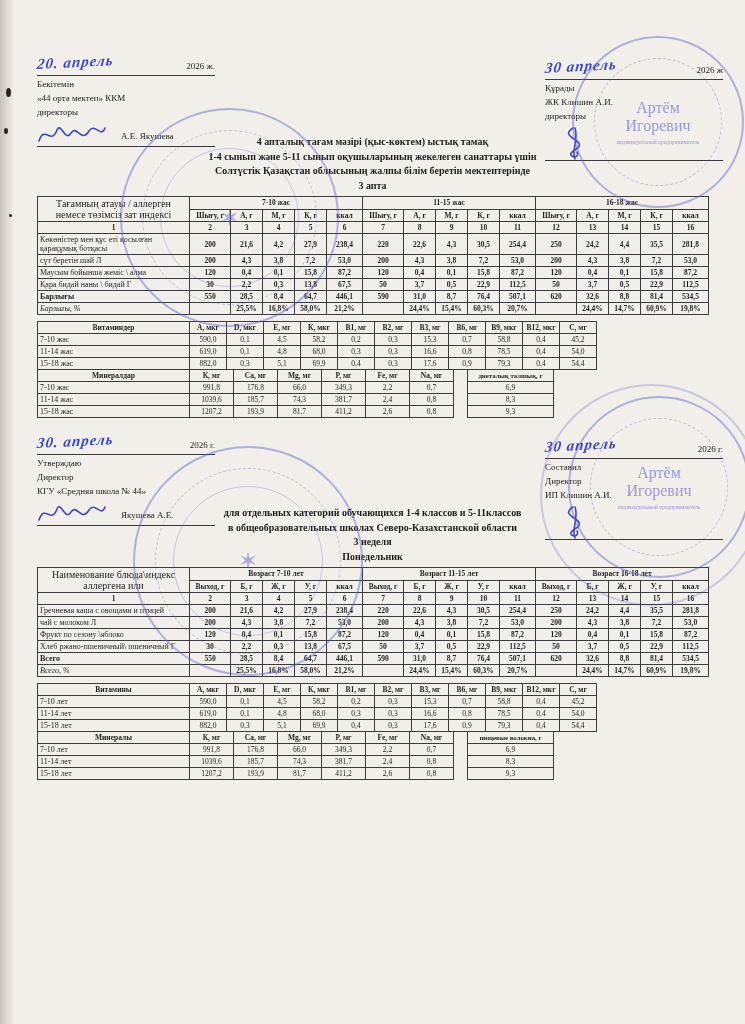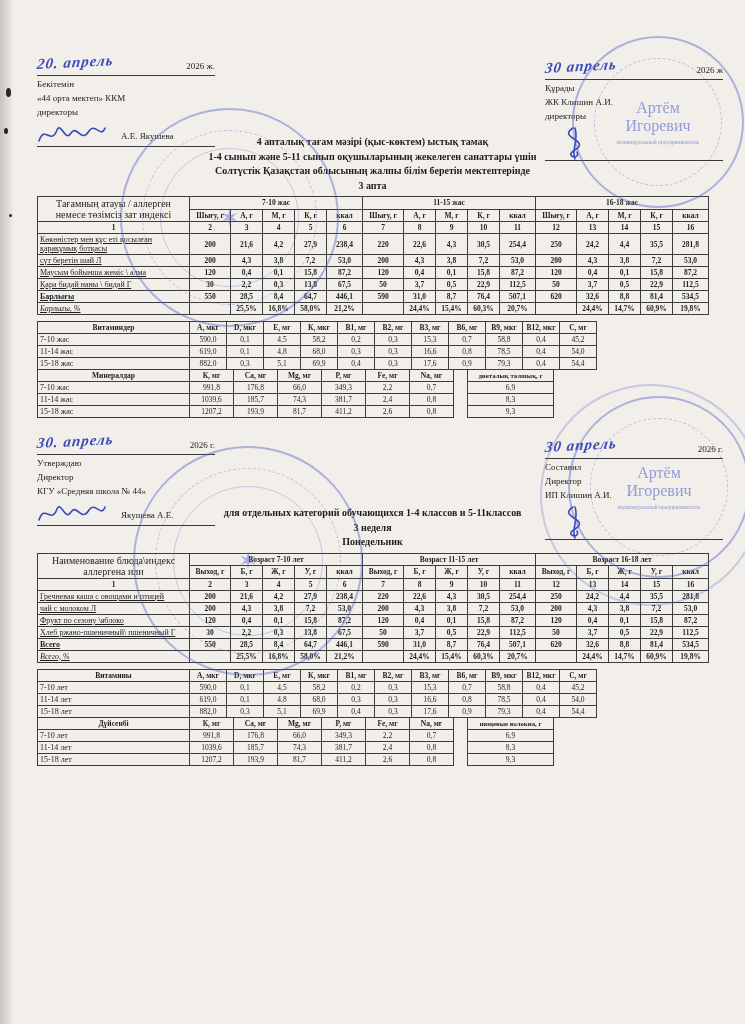--- a/index.html
+++ b/index.html
@@ -43,21 +43,21 @@
   .stamp-ru-right-outer{left:540px;top:384px;width:218px;height:218px;border-color:rgba(75,92,200,.25);}
 
   .title{ text-align:center;font-weight:bold;font-size:10px;line-height:1.45;color:#1c1c1c;}
   .title div{white-space:nowrap;}
 
   table{border-collapse:collapse;table-layout:fixed;margin-left:37px;}
   th,td{border:1px solid #3c3c3c;padding:1px 2px;font-size:7.5px;overflow:hidden;}
   th{font-weight:bold;text-align:center;}
   .main-tbl{width:672px;margin-top:3px;}
   .main-tbl .name-hd{font-weight:normal;font-size:10px;}
-  .main-tbl td.name{font-size:8px;text-align:left;text-decoration:underline;}
+  .main-tbl td.name{font-size:8px;text-align:left;}
   .main-tbl td.num{font-weight:bold;text-align:center;}
   .main-tbl tbody tr:nth-last-child(2) td.name{font-weight:bold;}
   .main-tbl tbody tr:last-child td.name{font-style:italic;font-weight:normal;}
   .c-name{width:152px;} .c-out{width:41px;} .c-mid{width:32px;} .c-kcal{width:36px;}
   .vit-tbl{margin-top:6px;}
   .vit-tbl td,.min-tbl td{text-align:center;}
   .vit-tbl td.lbl,.min-tbl td.lbl{text-align:left;font-size:8px;}
   .c-label{width:152px;} .c-vit{width:37px;} .c-min{width:44px;} .c-gap{width:14px;} .c-fiber{width:86px;}
   .min-tbl{margin-top:-1px;font-family:Liberation Serif, serif;}
   .gap{border:none !important;background:transparent;}
@@ -493,20 +493,21 @@
         <div class="sig-row">
           <svg class="sig" width="60" height="34" viewBox="0 0 60 34">
             <path d="M28,2 C12,12 46,14 30,24 C18,31 36,34 32,26 M30,2 C34,14 26,24 30,33"></path>
           </svg>
         </div>
       </div>
     </div>
 
     <div class="title">
       <div>для отдельных категорий обучающихся 1-4 классов и 5-11классов</div>
+      <div>в общеобразовательных школах Северо-Казахстанской области</div>
       <div>3 неделя</div>
       <div>Понедельник</div>
     </div>
 
     <table class="main-tbl">
       <colgroup>
         <col class="c-name">
         <col class="c-out">
           <col class="c-mid">
           <col class="c-mid">
@@ -771,21 +772,21 @@
           <col class="c-min">
           <col class="c-min">
           <col class="c-min">
           <col class="c-min">
           <col class="c-min">
           <col class="c-gap">
           <col class="c-fiber">
         </colgroup>
       <thead>
         <tr>
-          <th>Дүйсенбі</th>
+          <th>Минералы</th>
           <th>К, мг</th>
             <th>Са, мг</th>
             <th>Mg, мг</th>
             <th>Р, мг</th>
             <th>Fe, мг</th>
             <th>Na, мг</th>
           <th class="gap"></th>
           <th class="fiber-hd">пищевые волокна, г</th>
         </tr>
       </thead>

